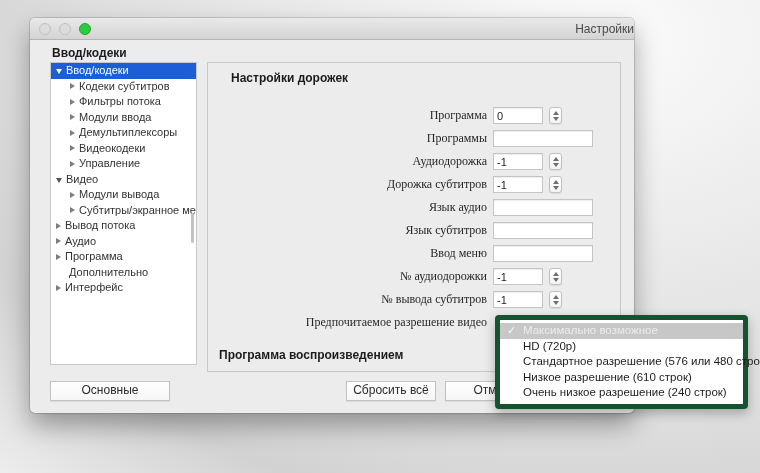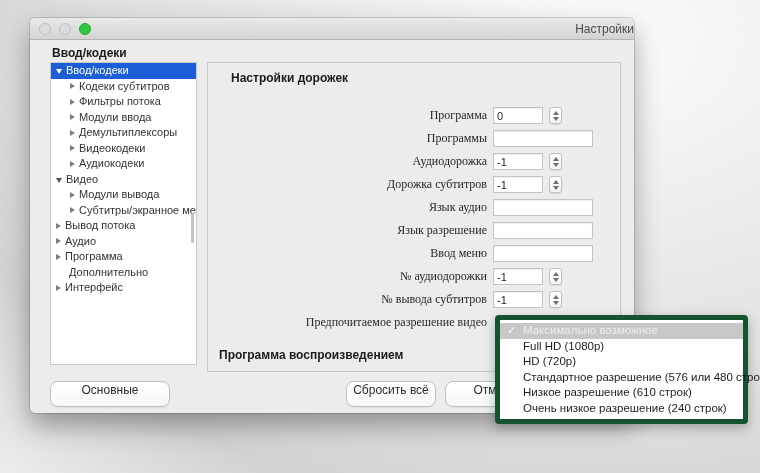--- a/index.html
+++ b/index.html
@@ -64,21 +64,21 @@
     background:linear-gradient(#ffffff,#f3f3f3);
     display:flex; flex-direction:column; align-items:center; justify-content:center; gap:2px;
     box-shadow:0 1px 1px rgba(0,0,0,.08);
   }
   .chev { width:0; height:0; border-left:3px solid transparent; border-right:3px solid transparent; }
   .chev.up { border-bottom:4px solid #6e6e6e; }
   .chev.down { border-top:4px solid #6e6e6e; }
 
   
   .btn {
-    position:absolute; top:363px; height:26px; border:1px solid #c2c2c2; border-radius:8px;
+    position:absolute; top:363px; height:20px; border:1px solid #c2c2c2; border-radius:0;
     background:linear-gradient(#ffffff,#f6f6f6); font-size:12px; color:#2b2b2b;
     font-family:"Liberation Sans",sans-serif; text-align:center; line-height:17px;
     box-shadow:0 1px 1px rgba(0,0,0,.06);
   }
   .btn.basic { left:20px; width:120px; }
   .btn.reset { left:316px; width:90px; }
   .btn.cancel { left:415px; width:100px; }
 
   
   .menu {
@@ -127,21 +127,21 @@
     <div class="trow lvl1">
         <i class="tri right"></i>
         <span>Демультиплексоры</span>
       </div>
     <div class="trow lvl1">
         <i class="tri right"></i>
         <span>Видеокодеки</span>
       </div>
     <div class="trow lvl1">
         <i class="tri right"></i>
-        <span>Аудиокодеки</span>
+        <span>Управление</span>
       </div>
     <div class="trow">
         <i class="tri down"></i>
         <span>Видео</span>
       </div>
     <div class="trow lvl1">
         <i class="tri right"></i>
         <span>Модули вывода</span>
       </div>
     <div class="trow lvl1">
@@ -200,21 +200,21 @@
         <span class="stepper">
             <i class="chev up"></i>
             <i class="chev down"></i>
           </span>
       </div>
       <div class="frow">
         <span class="flabel">Язык аудио</span>
         <input class="tfield wide" value="" style="">
       </div>
       <div class="frow">
-        <span class="flabel">Язык разрешение</span>
+        <span class="flabel">Язык субтитров</span>
         <input class="tfield wide" value="" style="">
       </div>
       <div class="frow">
         <span class="flabel">Ввод меню</span>
         <input class="tfield wide" value="" style="">
       </div>
       <div class="frow">
         <span class="flabel">№ аудиодорожки</span>
         <input class="tfield small" value="-1" style="">
         <span class="stepper">
@@ -237,18 +237,17 @@
     <div class="group-title g2">Программа воспроизведением</div>
   </div>
 
   <div class="btn basic">Основные</div>
   <div class="btn reset">Сбросить всё</div>
   <div class="btn cancel">Отмена</div>
 </div>
 
 <div class="menu">
   <div class="mitem checked"><span class="check"></span><span>Максимально возможное</span></div>
-  <div class="mitem"><span>Full HD (1080p)</span></div>
   <div class="mitem"><span>HD (720p)</span></div>
   <div class="mitem"><span>Стандартное разрешение (576 или 480 строк)</span></div>
   <div class="mitem"><span>Низкое разрешение (610 строк)</span></div>
   <div class="mitem"><span>Очень низкое разрешение (240 строк)</span></div>
 </div>
 
 </body></html>

